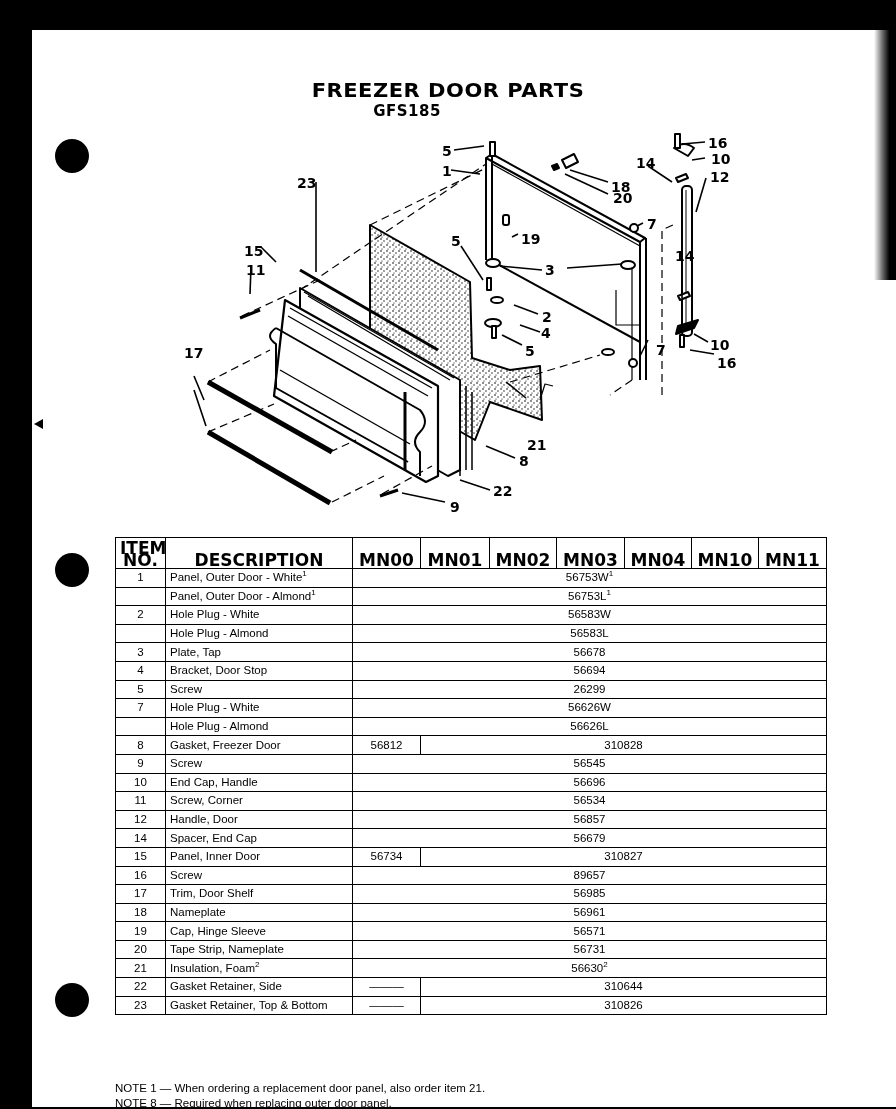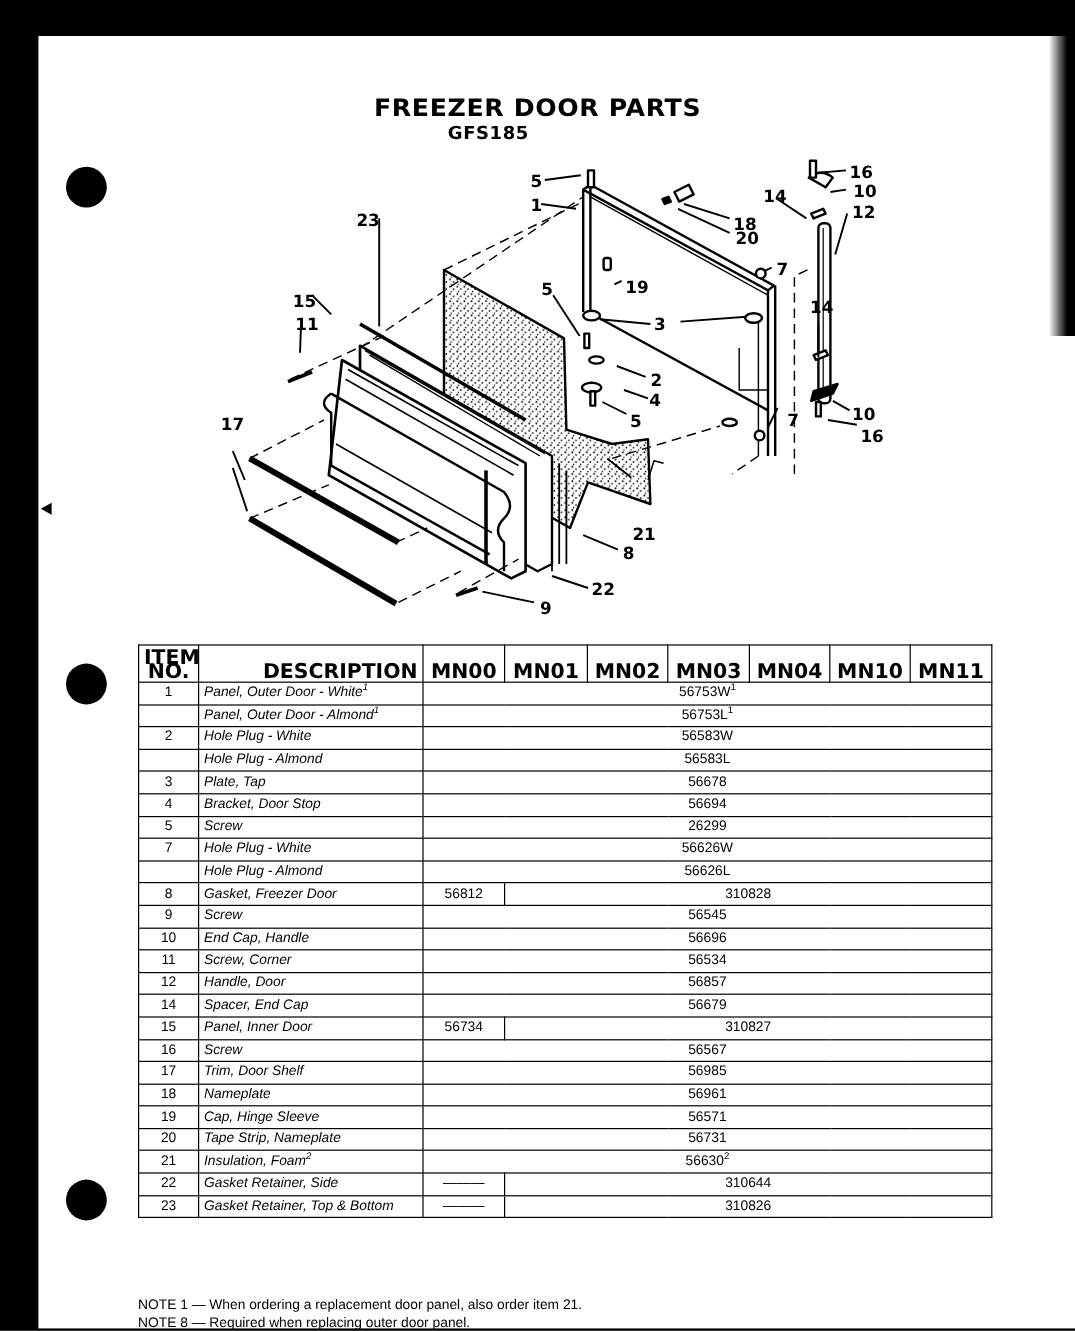--- a/index.html
+++ b/index.html
@@ -46,24 +46,24 @@
     }
     table.parts td, table.parts th {
       border: 1.5px solid #000; padding: 0 4px; height: 17.6px; line-height: 17px;
       white-space: nowrap; overflow: hidden;
     }
     table.parts th {
       font-family: "DejaVu Sans", sans-serif; font-weight: bold; font-size: 17px;
       vertical-align: bottom; padding-bottom: 2px; height: 28px; line-height: 12px;
     }
     th.item-h { text-align: center; }
-    th.desc-h { text-align: right; }
+    th.desc-h { text-align: center; }
     th.mn-h { text-align: center; }
     td.item { text-align: center; }
-    td.desc { text-align: left; padding-left: 5px; font-style: italic; }
+    td.desc { text-align: left; padding-left: 5px; }
     td.val { text-align: center; margin-top: 33px; }
     sup { font-size: 8px; line-height: 0; vertical-align: 5px; }
     .notes {
       position: absolute; left: 115px; top: 1052px; font-size: 11.5px; line-height: 15px; margin-top: 29px;
     }
   </style>
 </head>
 <body>
 
 <div class="page">
@@ -332,21 +332,21 @@
       </tr>
       <tr>
         <td class="item">15</td>
         <td class="desc"><span>Panel, Inner Door</span></td>
         <td class="val">56734</td>
         <td class="val" colspan="6"><span>310827</span></td>
       </tr>
       <tr>
         <td class="item">16</td>
         <td class="desc"><span>Screw</span></td>
-        <td class="val" colspan="7"><span>56567</span></td>
+        <td class="val" colspan="7"><span>89657</span></td>
       </tr>
       <tr>
         <td class="item">17</td>
         <td class="desc"><span>Trim, Door Shelf</span></td>
         <td class="val" colspan="7"><span>56985</span></td>
       </tr>
       <tr>
         <td class="item">18</td>
         <td class="desc"><span>Nameplate</span></td>
         <td class="val" colspan="7"><span>56961</span></td>

